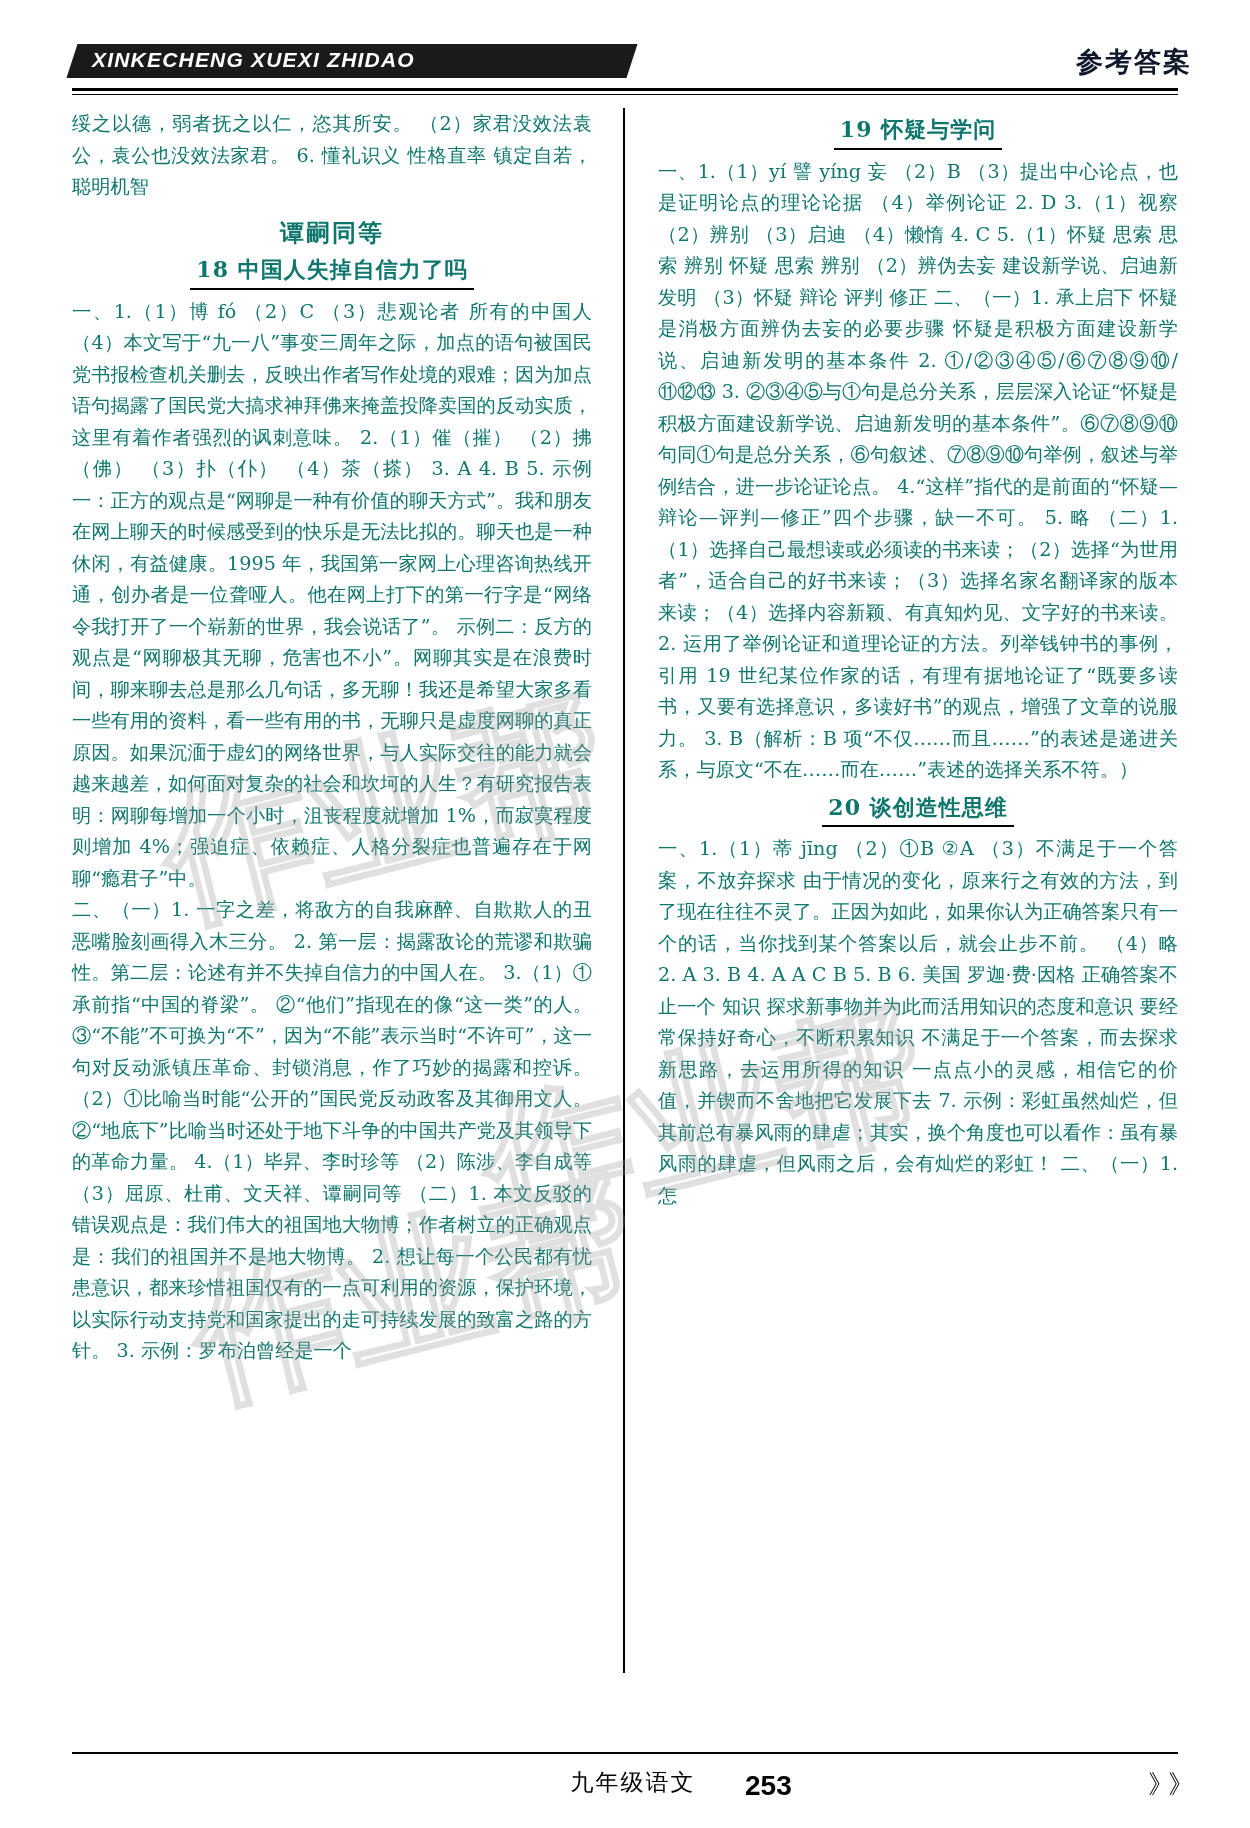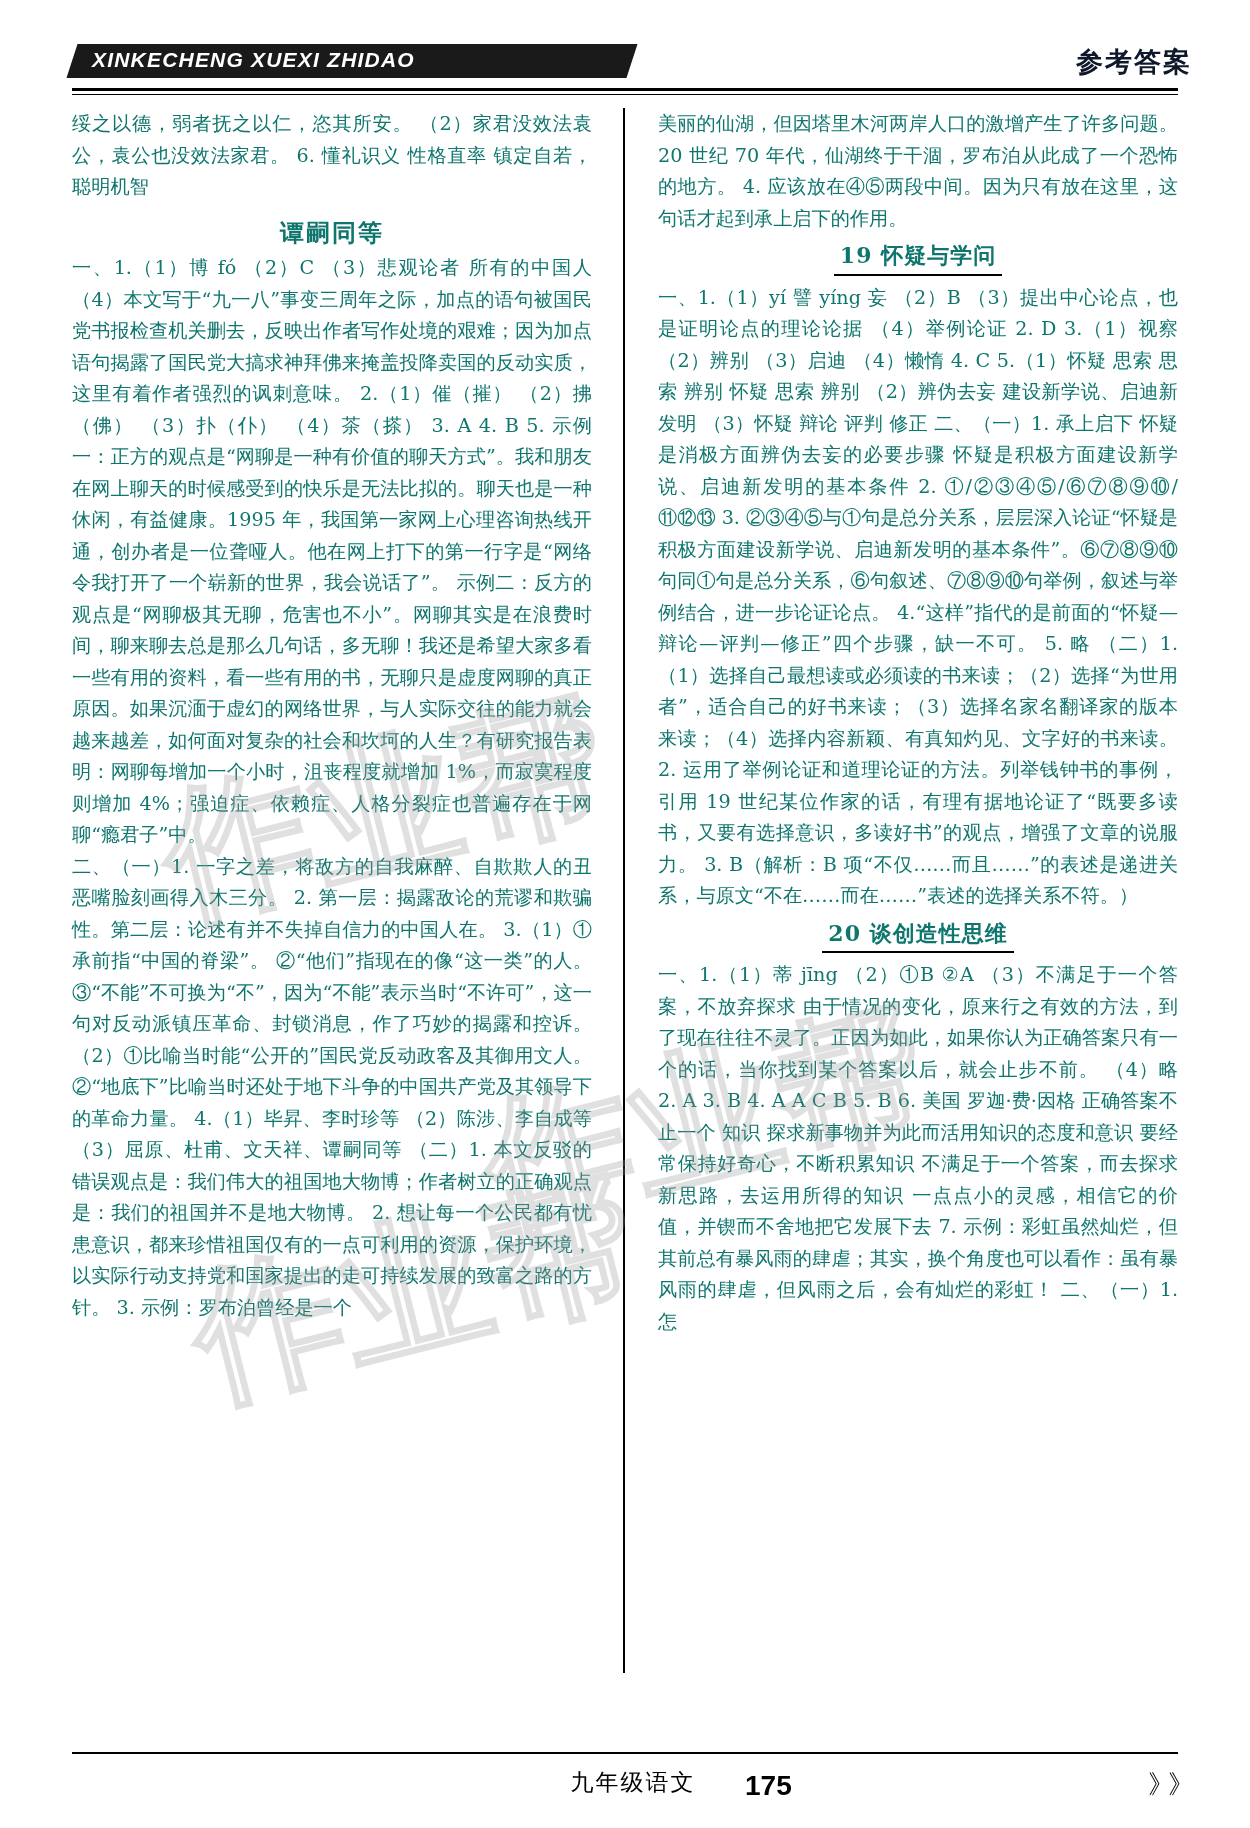--- a/index.html
+++ b/index.html
@@ -136,43 +136,45 @@
     <div class="hdr-rule"></div>
     <div class="hdr-rule2"></div>
   </div>
 
   <div class="cols">
     <div class="divider"></div>
 
     <div class="col col-left">
       <p>绥之以德，弱者抚之以仁，恣其所安。 （2）家君没效法袁公，袁公也没效法家君。 6. 懂礼识义 性格直率 镇定自若，聪明机智</p>
       <div class="unit-title">谭嗣同等</div>
+      <div class="lesson-title">
+        <span class="ul">18 中国人失掉自信力了吗</span>
+      </div>
       <p>一、1.（1）博 fó （2）C （3）悲观论者 所有的中国人 （4）本文写于“九一八”事变三周年之际，加点的语句被国民党书报检查机关删去，反映出作者写作处境的艰难；因为加点语句揭露了国民党大搞求神拜佛来掩盖投降卖国的反动实质，这里有着作者强烈的讽刺意味。 2.（1）催（摧） （2）拂（佛） （3）扑（仆） （4）茶（搽） 3. A 4. B 5. 示例一：正方的观点是“网聊是一种有价值的聊天方式”。我和朋友在网上聊天的时候感受到的快乐是无法比拟的。聊天也是一种休闲，有益健康。1995 年，我国第一家网上心理咨询热线开通，创办者是一位聋哑人。他在网上打下的第一行字是“网络令我打开了一个崭新的世界，我会说话了”。 示例二：反方的观点是“网聊极其无聊，危害也不小”。网聊其实是在浪费时间，聊来聊去总是那么几句话，多无聊！我还是希望大家多看一些有用的资料，看一些有用的书，无聊只是虚度网聊的真正原因。如果沉湎于虚幻的网络世界，与人实际交往的能力就会越来越差，如何面对复杂的社会和坎坷的人生？有研究报告表明：网聊每增加一个小时，沮丧程度就增加 1%，而寂寞程度则增加 4%；强迫症、依赖症、人格分裂症也普遍存在于网聊“瘾君子”中。</p>
       <p>二、（一）1. 一字之差，将敌方的自我麻醉、自欺欺人的丑恶嘴脸刻画得入木三分。 2. 第一层：揭露敌论的荒谬和欺骗性。第二层：论述有并不失掉自信力的中国人在。 3.（1）①承前指“中国的脊梁”。 ②“他们”指现在的像“这一类”的人。 ③“不能”不可换为“不”，因为“不能”表示当时“不许可”，这一句对反动派镇压革命、封锁消息，作了巧妙的揭露和控诉。（2）①比喻当时能“公开的”国民党反动政客及其御用文人。 ②“地底下”比喻当时还处于地下斗争的中国共产党及其领导下的革命力量。 4.（1）毕昇、李时珍等 （2）陈涉、李自成等 （3）屈原、杜甫、文天祥、谭嗣同等 （二）1. 本文反驳的错误观点是：我们伟大的祖国地大物博；作者树立的正确观点是：我们的祖国并不是地大物博。 2. 想让每一个公民都有忧患意识，都来珍惜祖国仅有的一点可利用的资源，保护环境，以实际行动支持党和国家提出的走可持续发展的致富之路的方针。 3. 示例：罗布泊曾经是一个</p>
     </div>
 
     <div class="col col-right">
-      <p>美丽的仙湖，但因塔里木河两岸人口的激增产生了许多问题。20 世纪 70 年代，仙湖终于干涸，罗布泊从此成了一个恐怖的地方。 4. 应该放在④⑤两段中间。因为只有放在这里，这句话才起到承上启下的作用。</p>
       <div class="lesson-title">
         <span class="ul">19 怀疑与学问</span>
       </div>
       <p>一、1.（1）yí 譬 yíng 妄 （2）B （3）提出中心论点，也是证明论点的理论论据 （4）举例论证 2. D 3.（1）视察 （2）辨别 （3）启迪 （4）懒惰 4. C 5.（1）怀疑 思索 思索 辨别 怀疑 思索 辨别 （2）辨伪去妄 建设新学说、启迪新发明 （3）怀疑 辩论 评判 修正 二、（一）1. 承上启下 怀疑是消极方面辨伪去妄的必要步骤 怀疑是积极方面建设新学说、启迪新发明的基本条件 2. ①/②③④⑤/⑥⑦⑧⑨⑩/⑪⑫⑬ 3. ②③④⑤与①句是总分关系，层层深入论证“怀疑是积极方面建设新学说、启迪新发明的基本条件”。⑥⑦⑧⑨⑩句同①句是总分关系，⑥句叙述、⑦⑧⑨⑩句举例，叙述与举例结合，进一步论证论点。 4.“这样”指代的是前面的“怀疑—辩论—评判—修正”四个步骤，缺一不可。 5. 略 （二）1.（1）选择自己最想读或必须读的书来读；（2）选择“为世用者”，适合自己的好书来读；（3）选择名家名翻译家的版本来读；（4）选择内容新颖、有真知灼见、文字好的书来读。 2. 运用了举例论证和道理论证的方法。列举钱钟书的事例，引用 19 世纪某位作家的话，有理有据地论证了“既要多读书，又要有选择意识，多读好书”的观点，增强了文章的说服力。 3. B（解析：B 项“不仅……而且……”的表述是递进关系，与原文“不在……而在……”表述的选择关系不符。）</p>
       <div class="lesson-title">
         <span class="ul">20 谈创造性思维</span>
       </div>
       <p>一、1.（1）蒂 jīng （2）①B ②A （3）不满足于一个答案，不放弃探求 由于情况的变化，原来行之有效的方法，到了现在往往不灵了。正因为如此，如果你认为正确答案只有一个的话，当你找到某个答案以后，就会止步不前。 （4）略 2. A 3. B 4. A A C B 5. B 6. 美国 罗迦·费·因格 正确答案不止一个 知识 探求新事物并为此而活用知识的态度和意识 要经常保持好奇心，不断积累知识 不满足于一个答案，而去探求新思路，去运用所得的知识 一点点小的灵感，相信它的价值，并锲而不舍地把它发展下去 7. 示例：彩虹虽然灿烂，但其前总有暴风雨的肆虐；其实，换个角度也可以看作：虽有暴风雨的肆虐，但风雨之后，会有灿烂的彩虹！ 二、（一）1. 怎</p>
     </div>
   </div>
 
   <div class="watermark">
     <div class="wm-text wm1">作业帮</div>
     <div class="wm-text wm2">作业帮</div>
     <div class="wm-text wm3">作业帮</div>
   </div>
 
   <div class="footer">
     <div class="ftr-rule"></div>
     <div class="ftr-center">九年级语文</div>
-    <div class="ftr-pageno">175</div>
+    <div class="ftr-pageno">253</div>
     <div class="ftr-arrow">》》</div>
   </div>
 
 </div>
 
 </body></html>

